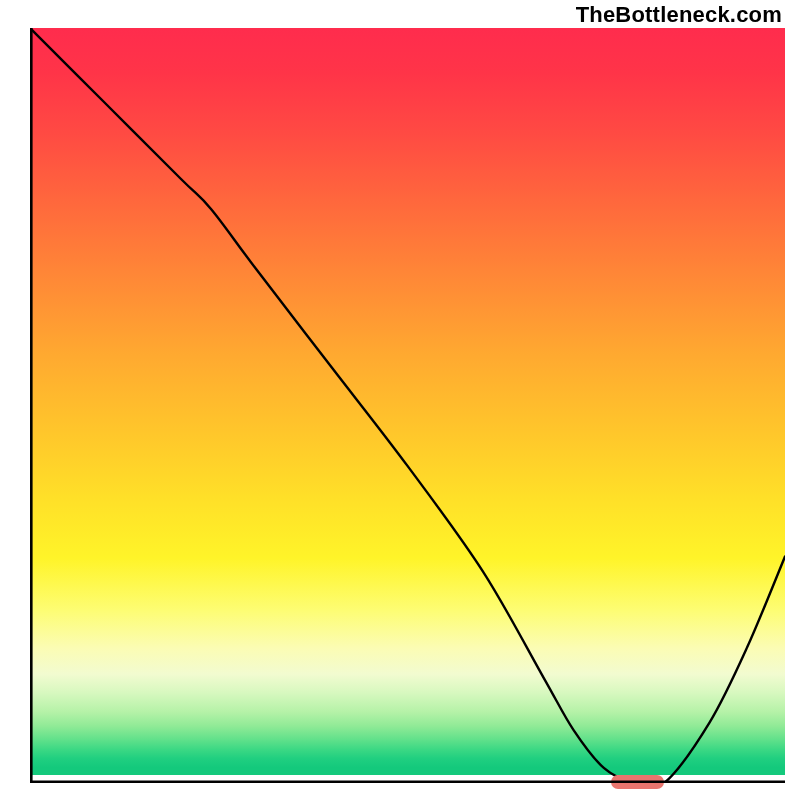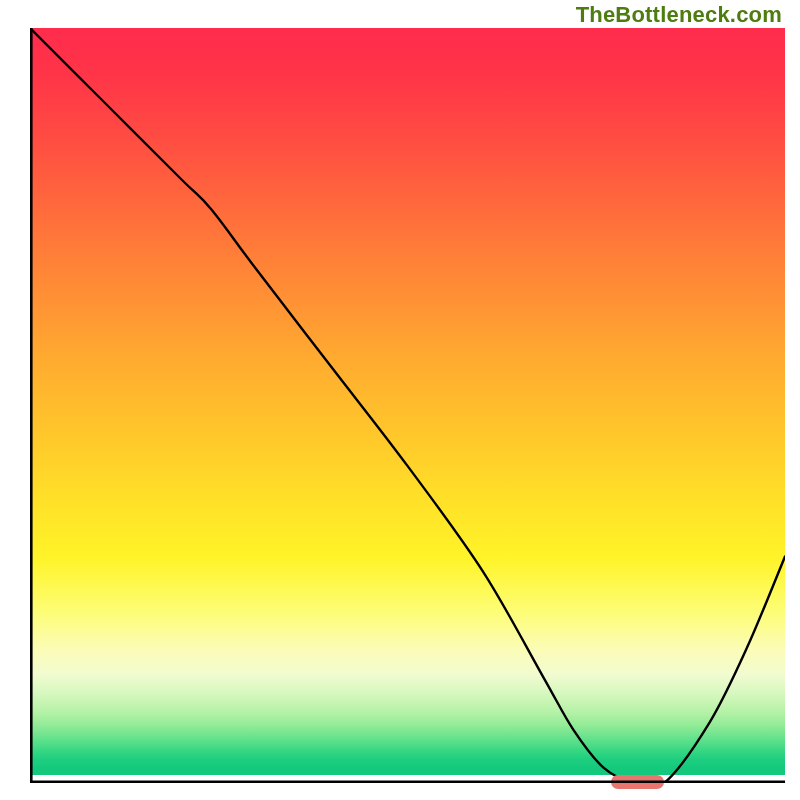--- a/index.html
+++ b/index.html
@@ -15,21 +15,21 @@
     position: relative;
     width: 800px;
     height: 800px;
   }
   #watermark {
     position: absolute;
     top: 2px;
     right: 18px;
     font-size: 22px;
     font-weight: 600;
-    color: #4d7c0f;
+    color: #000000;
     letter-spacing: 0.2px;
     z-index: 50;
   }
   #plot-area {
     position: absolute;
     left: 30px;
     top: 28px;
     width: 755px;
     height: 755px;
   }

